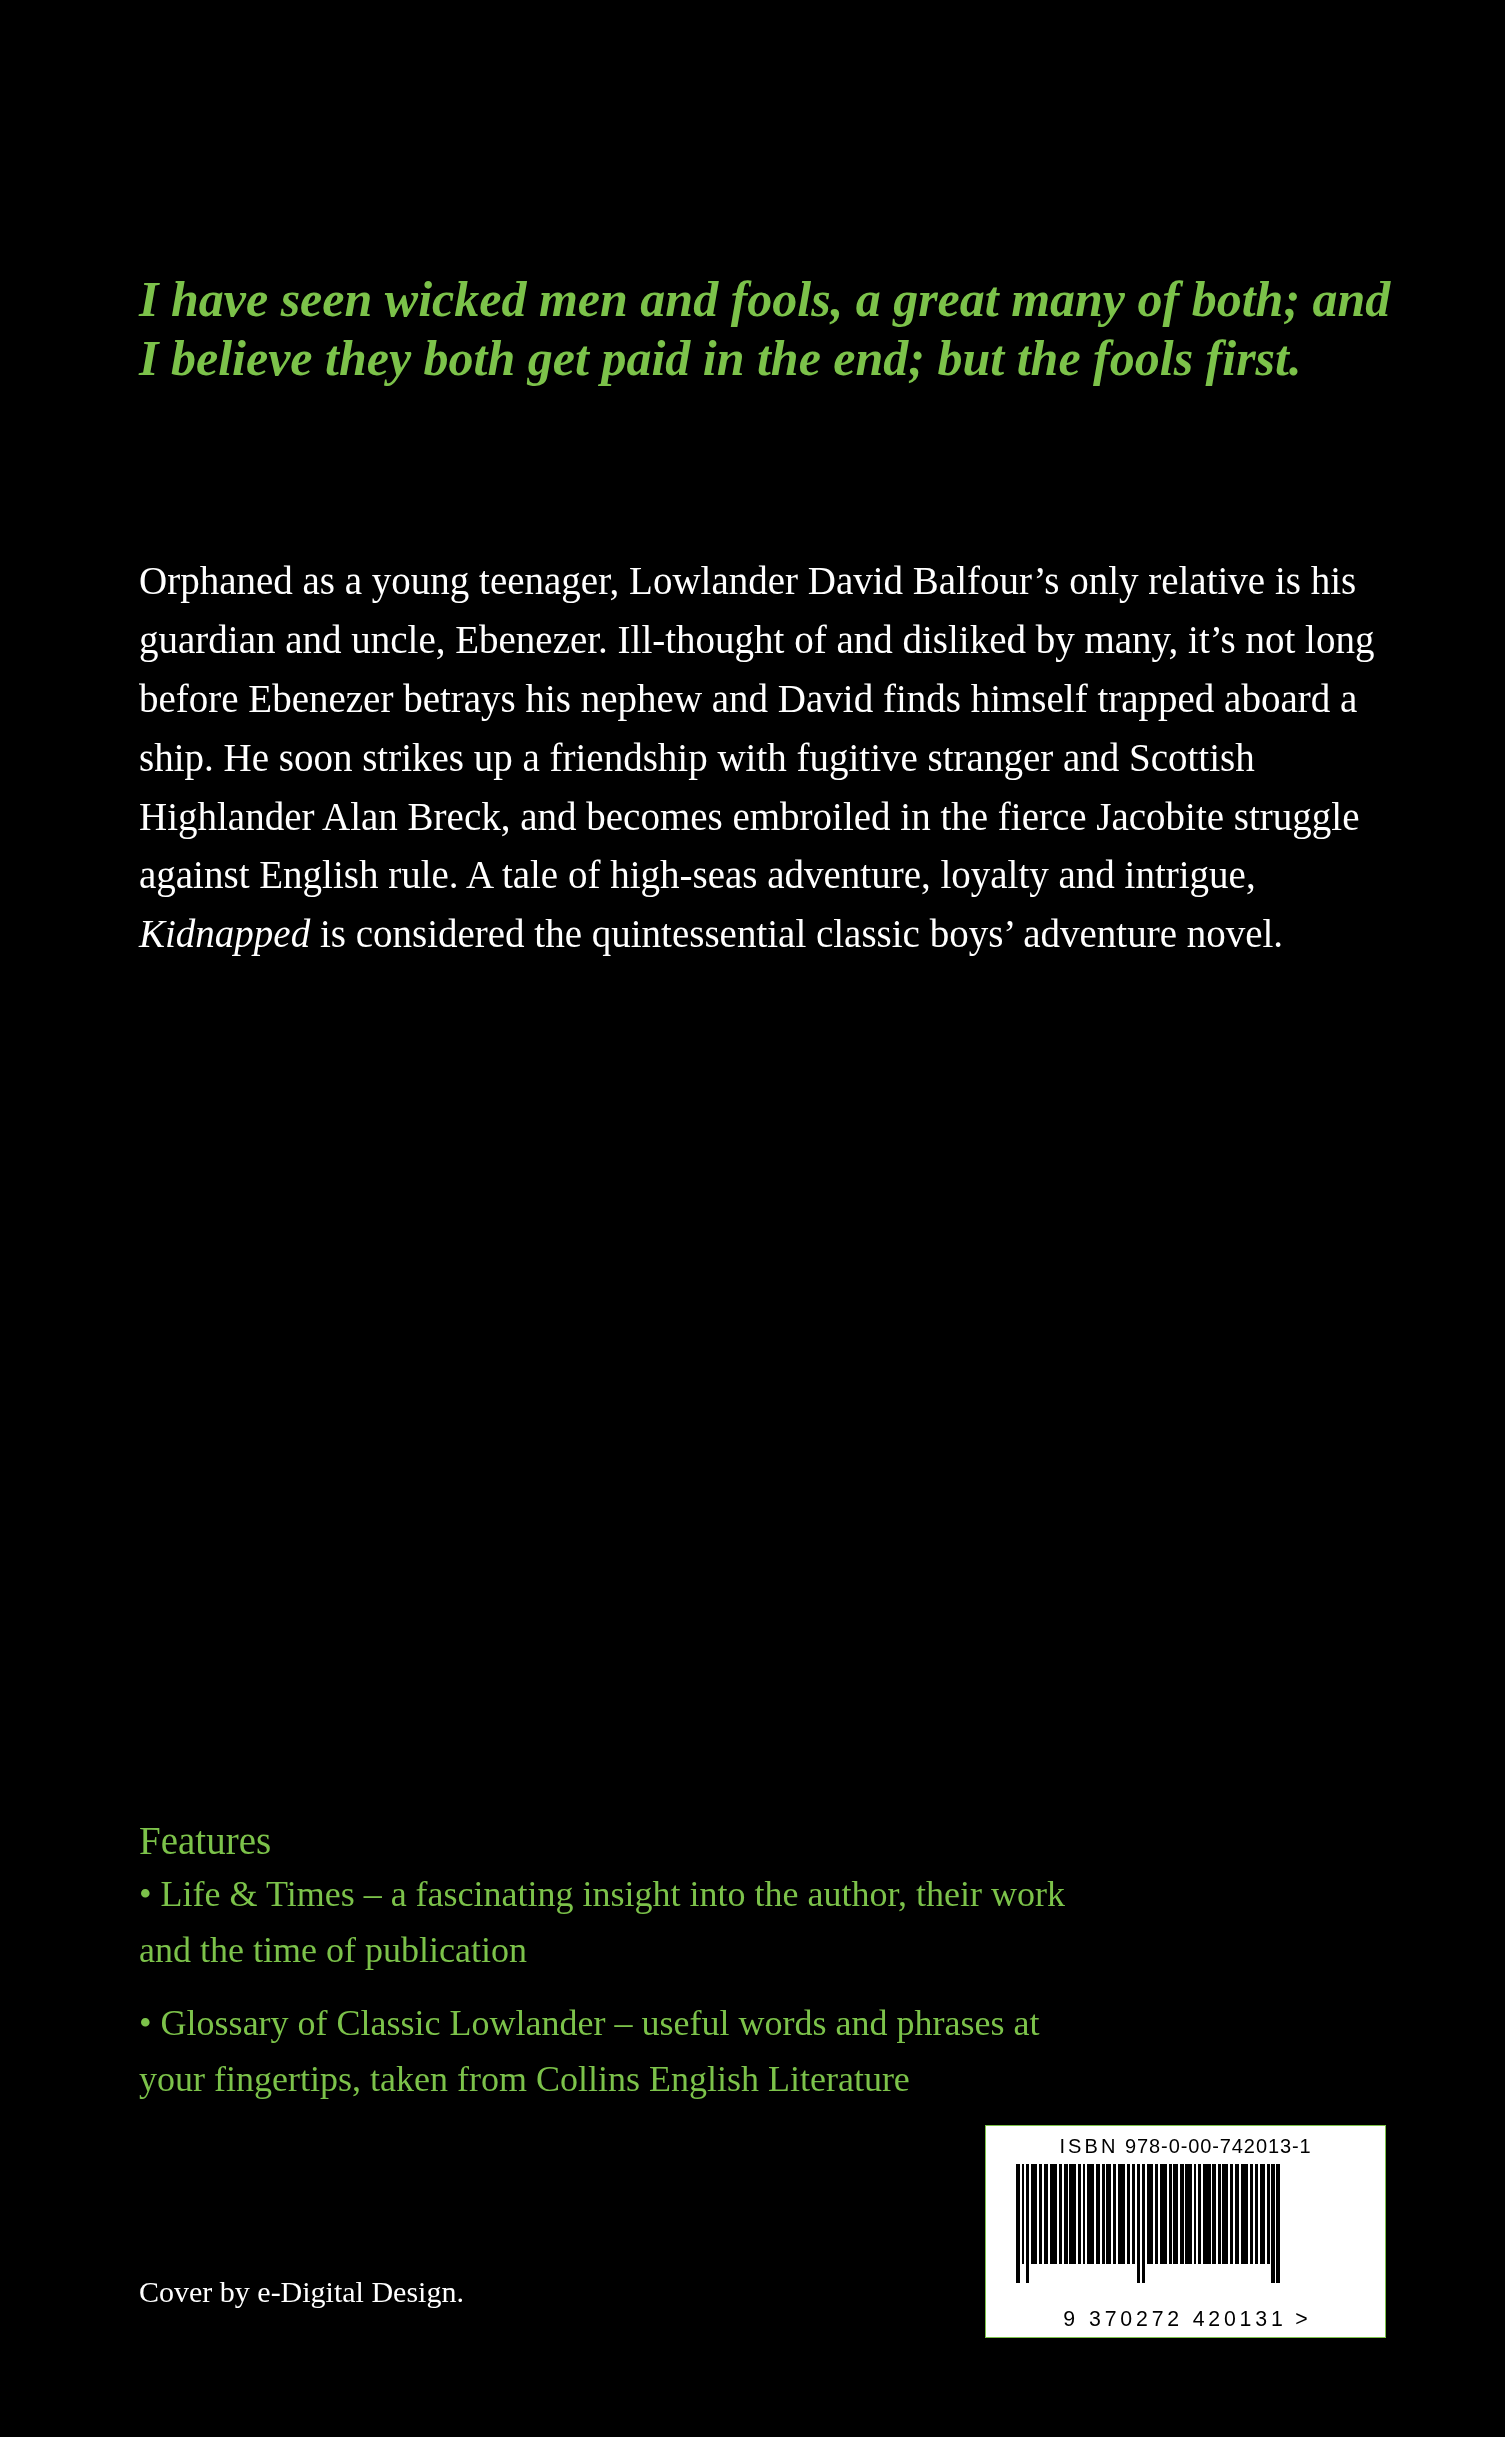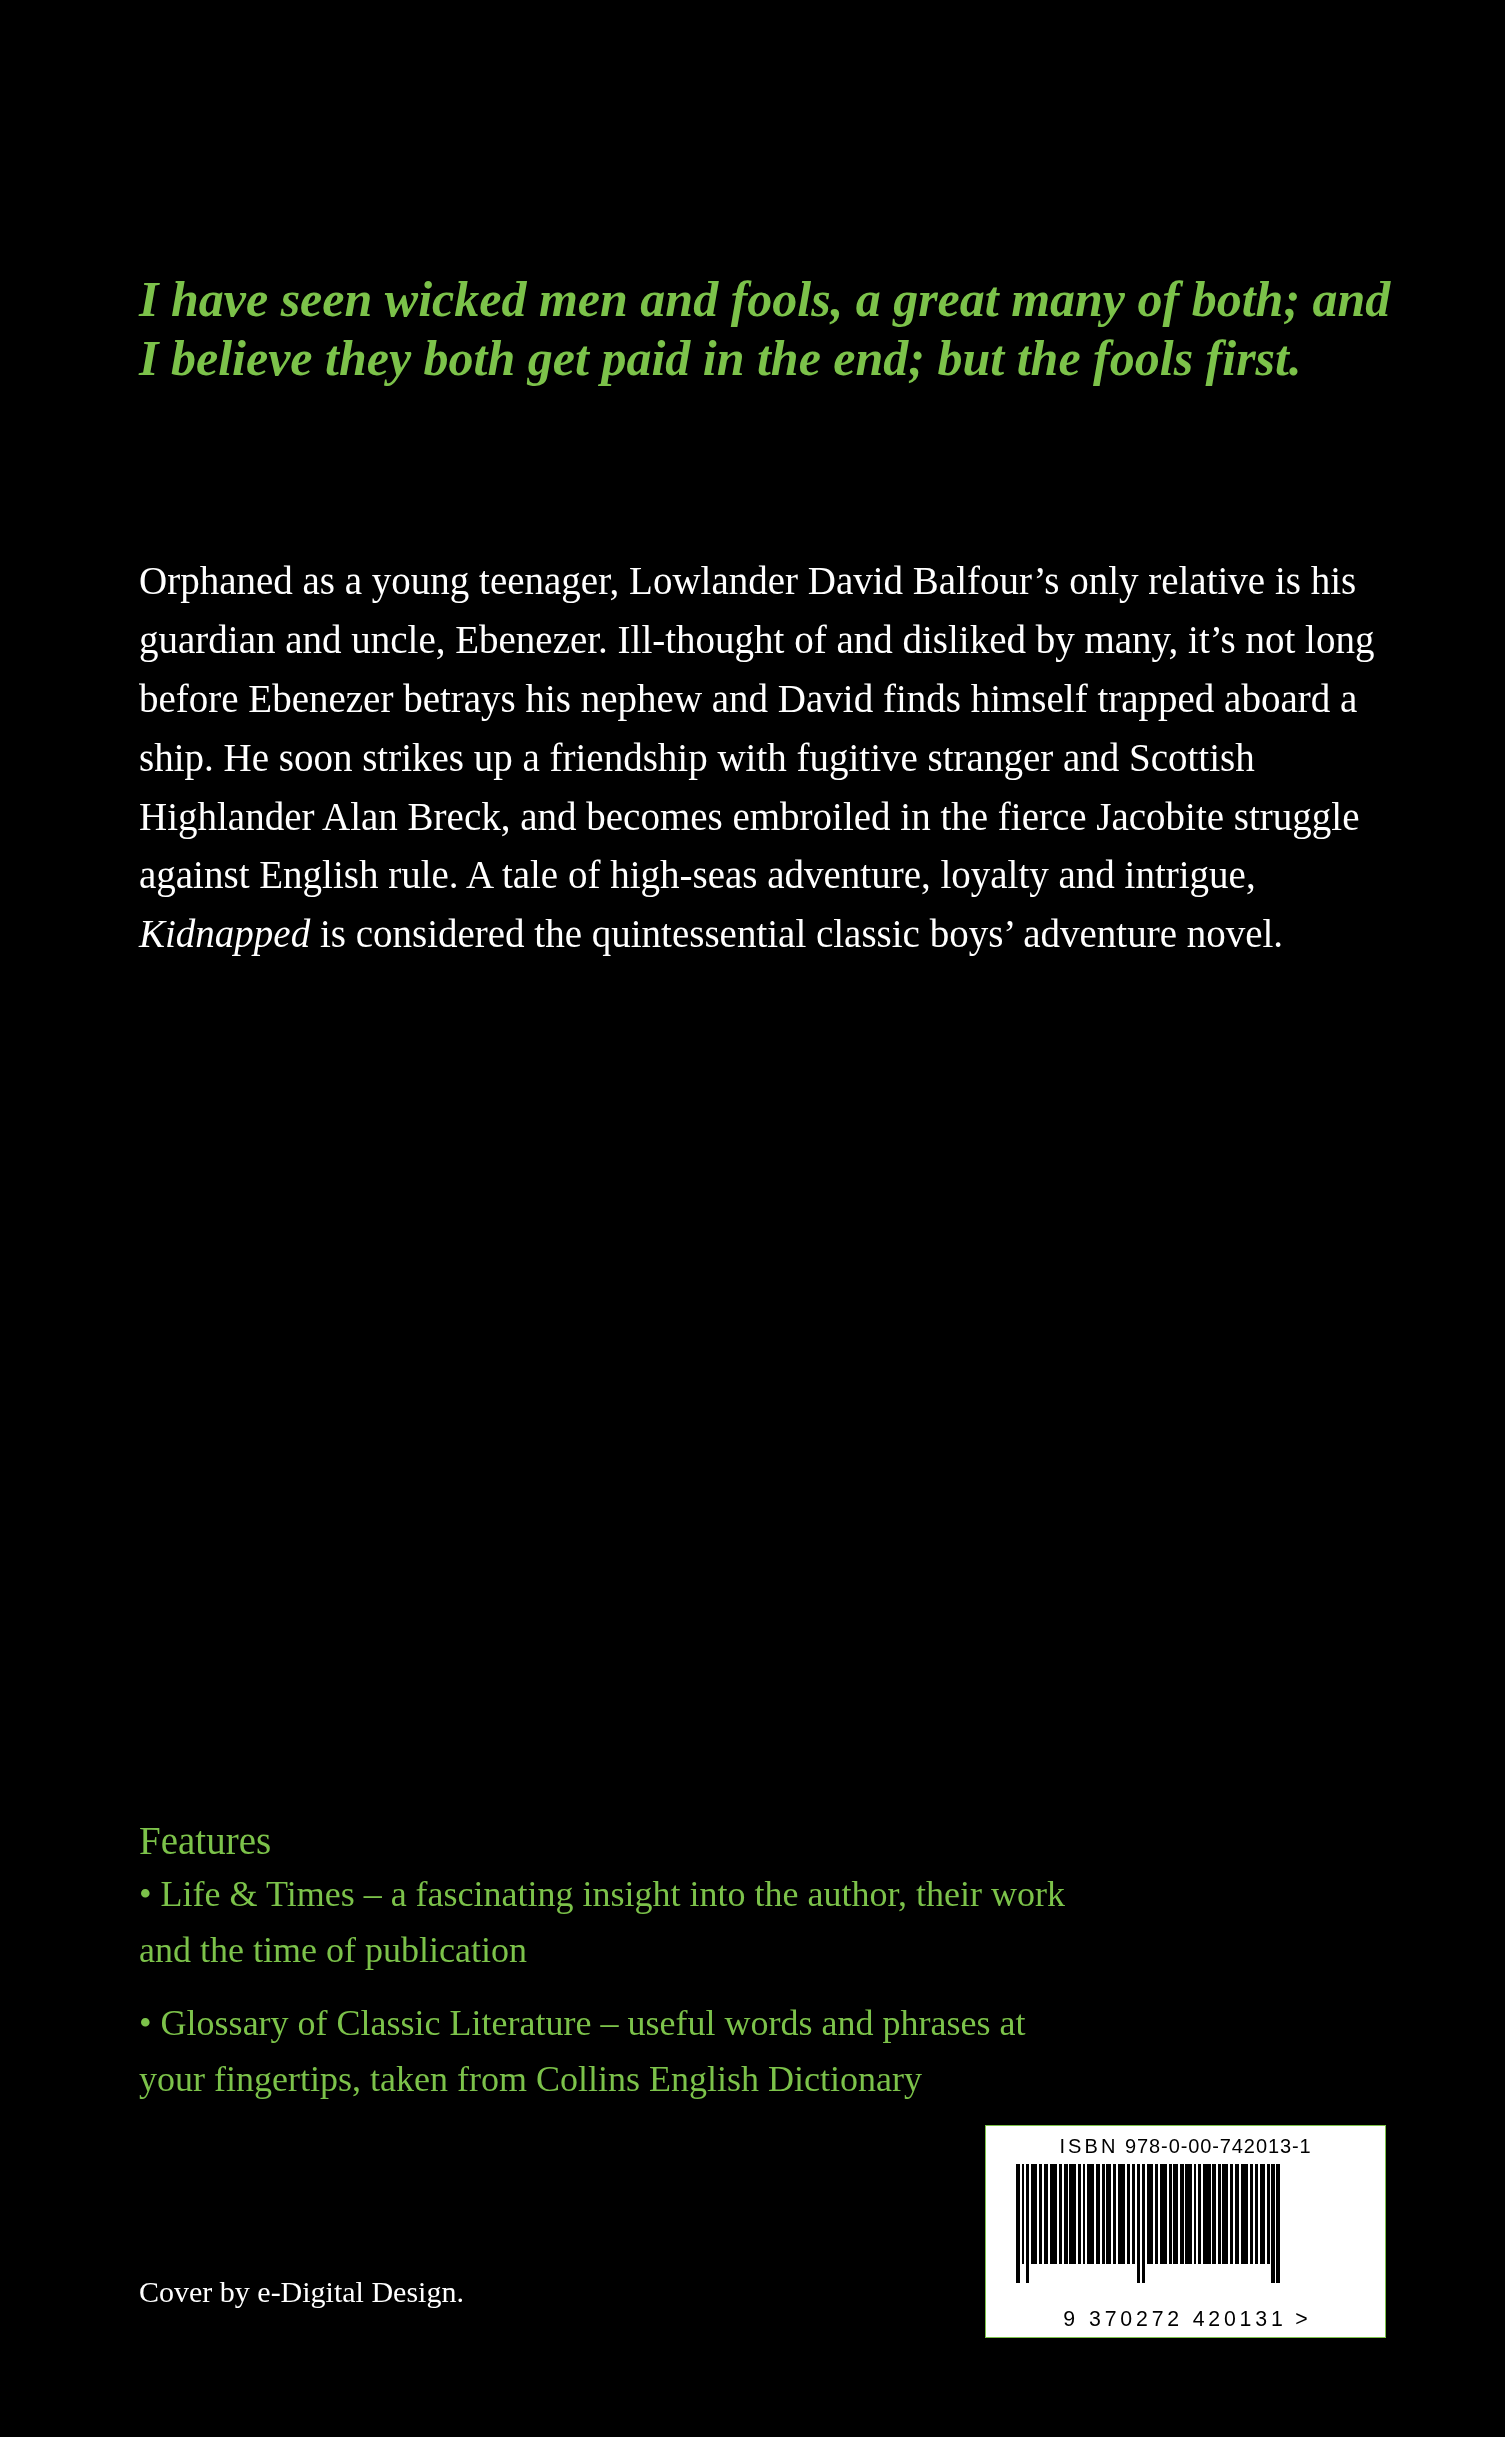--- a/index.html
+++ b/index.html
@@ -169,21 +169,21 @@
 
   <div class="pull-quote">I have seen wicked men and fools, a great many of both; and I believe they both get paid in the end; but the fools first.</div>
 
   <div class="blurb"><span>Orphaned as a young teenager, Lowlander David Balfour’s only relative is his guardian and uncle, Ebenezer. Ill-thought of and disliked by many, it’s not long before Ebenezer betrays his nephew and David finds himself trapped aboard a ship. He soon strikes up a friendship with fugitive stranger and Scottish Highlander Alan Breck, and becomes embroiled in the fierce Jacobite struggle against English rule. A tale of high-seas adventure, loyalty and intrigue, </span><span class="italic-title">Kidnapped</span><span> is considered the quintessential classic boys’ adventure novel.</span></div>
 
   <div class="features-heading">Features</div>
 
   <div class="feature-list">
     <div class="feature-item"><span class="bullet">• </span><span class="em">Life &amp; Times</span><span> – a fascinating insight into the author, their work and the time of publication</span></div>
 
-    <div class="feature-item"><span class="bullet">• </span><span class="em">Glossary of Classic Literature</span><span> – useful words and phrases at your fingertips, taken from </span><span class="em">Collins English Dictionary</span></div>
+    <div class="feature-item"><span class="bullet">• </span><span class="em">Glossary of Classic Lowlander</span><span> – useful words and phrases at your fingertips, taken from </span><span class="em">Collins English Literature</span></div>
   </div>
 
   <div class="credits">
     <div>Cover by e-Digital Design.</div>
   </div>
 
   <div class="barcode-box">
     <div class="isbn-text"><span class="isbn-label">ISBN</span>&nbsp;<span>978-0-00-742013-1</span></div>
 
     <div class="bars">

